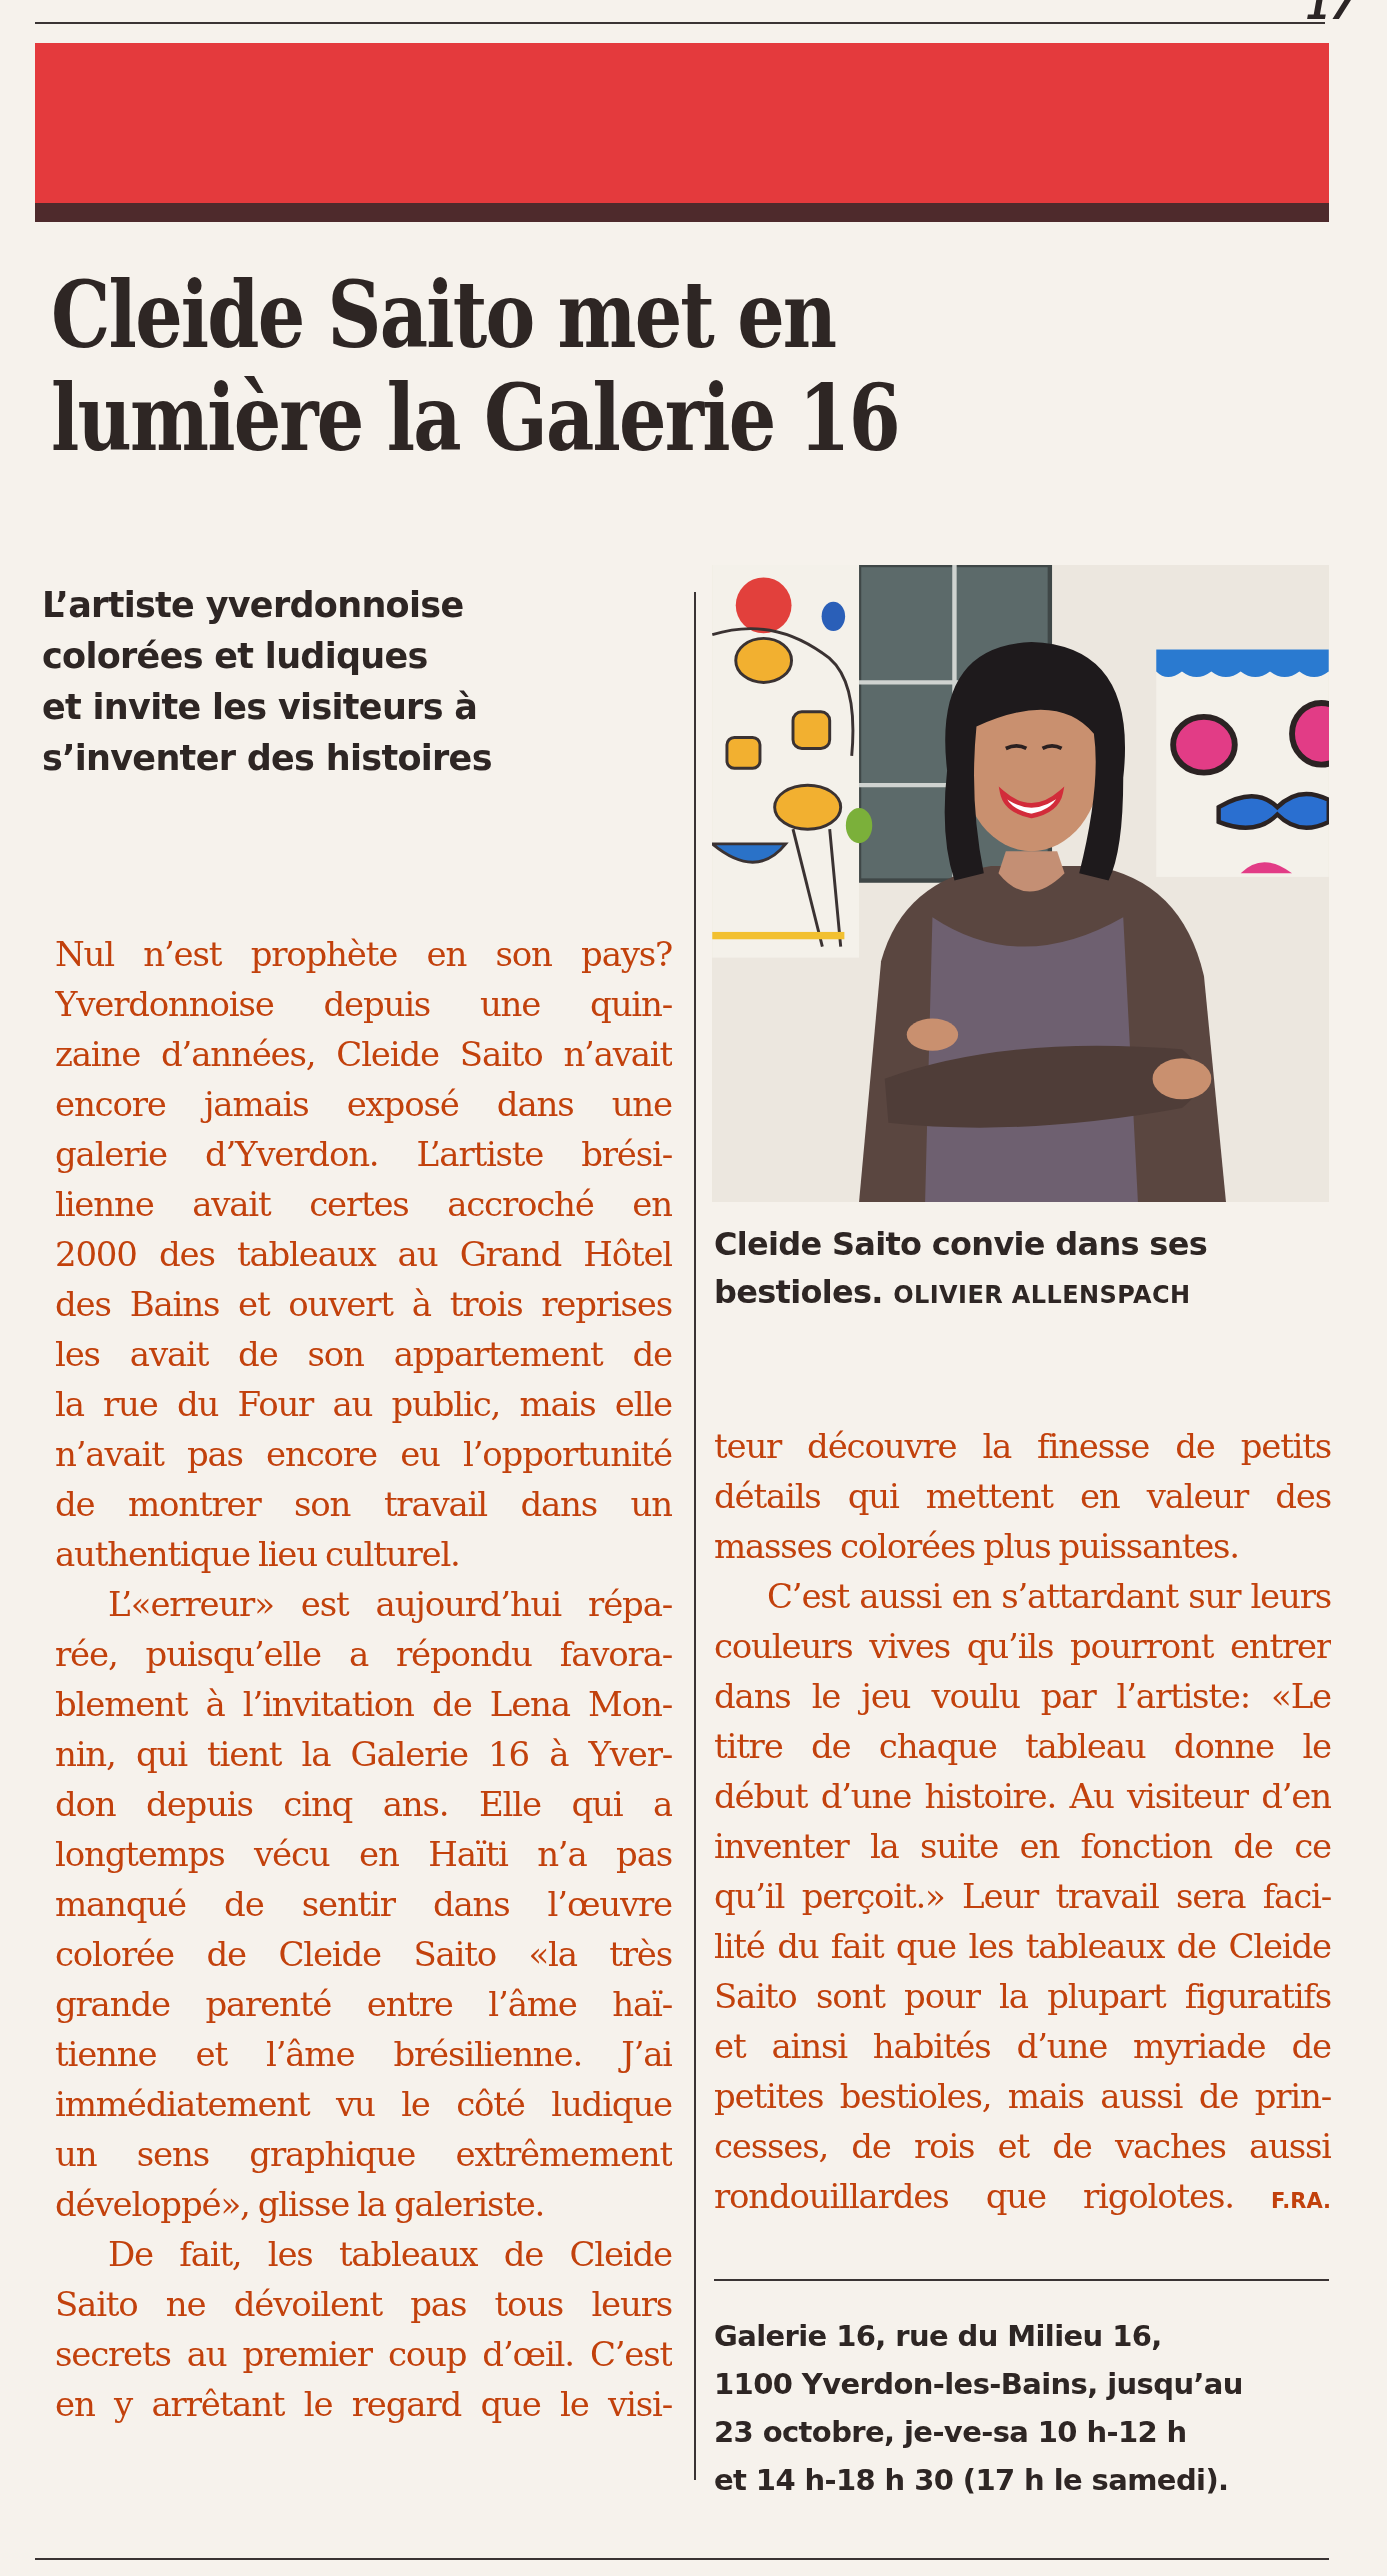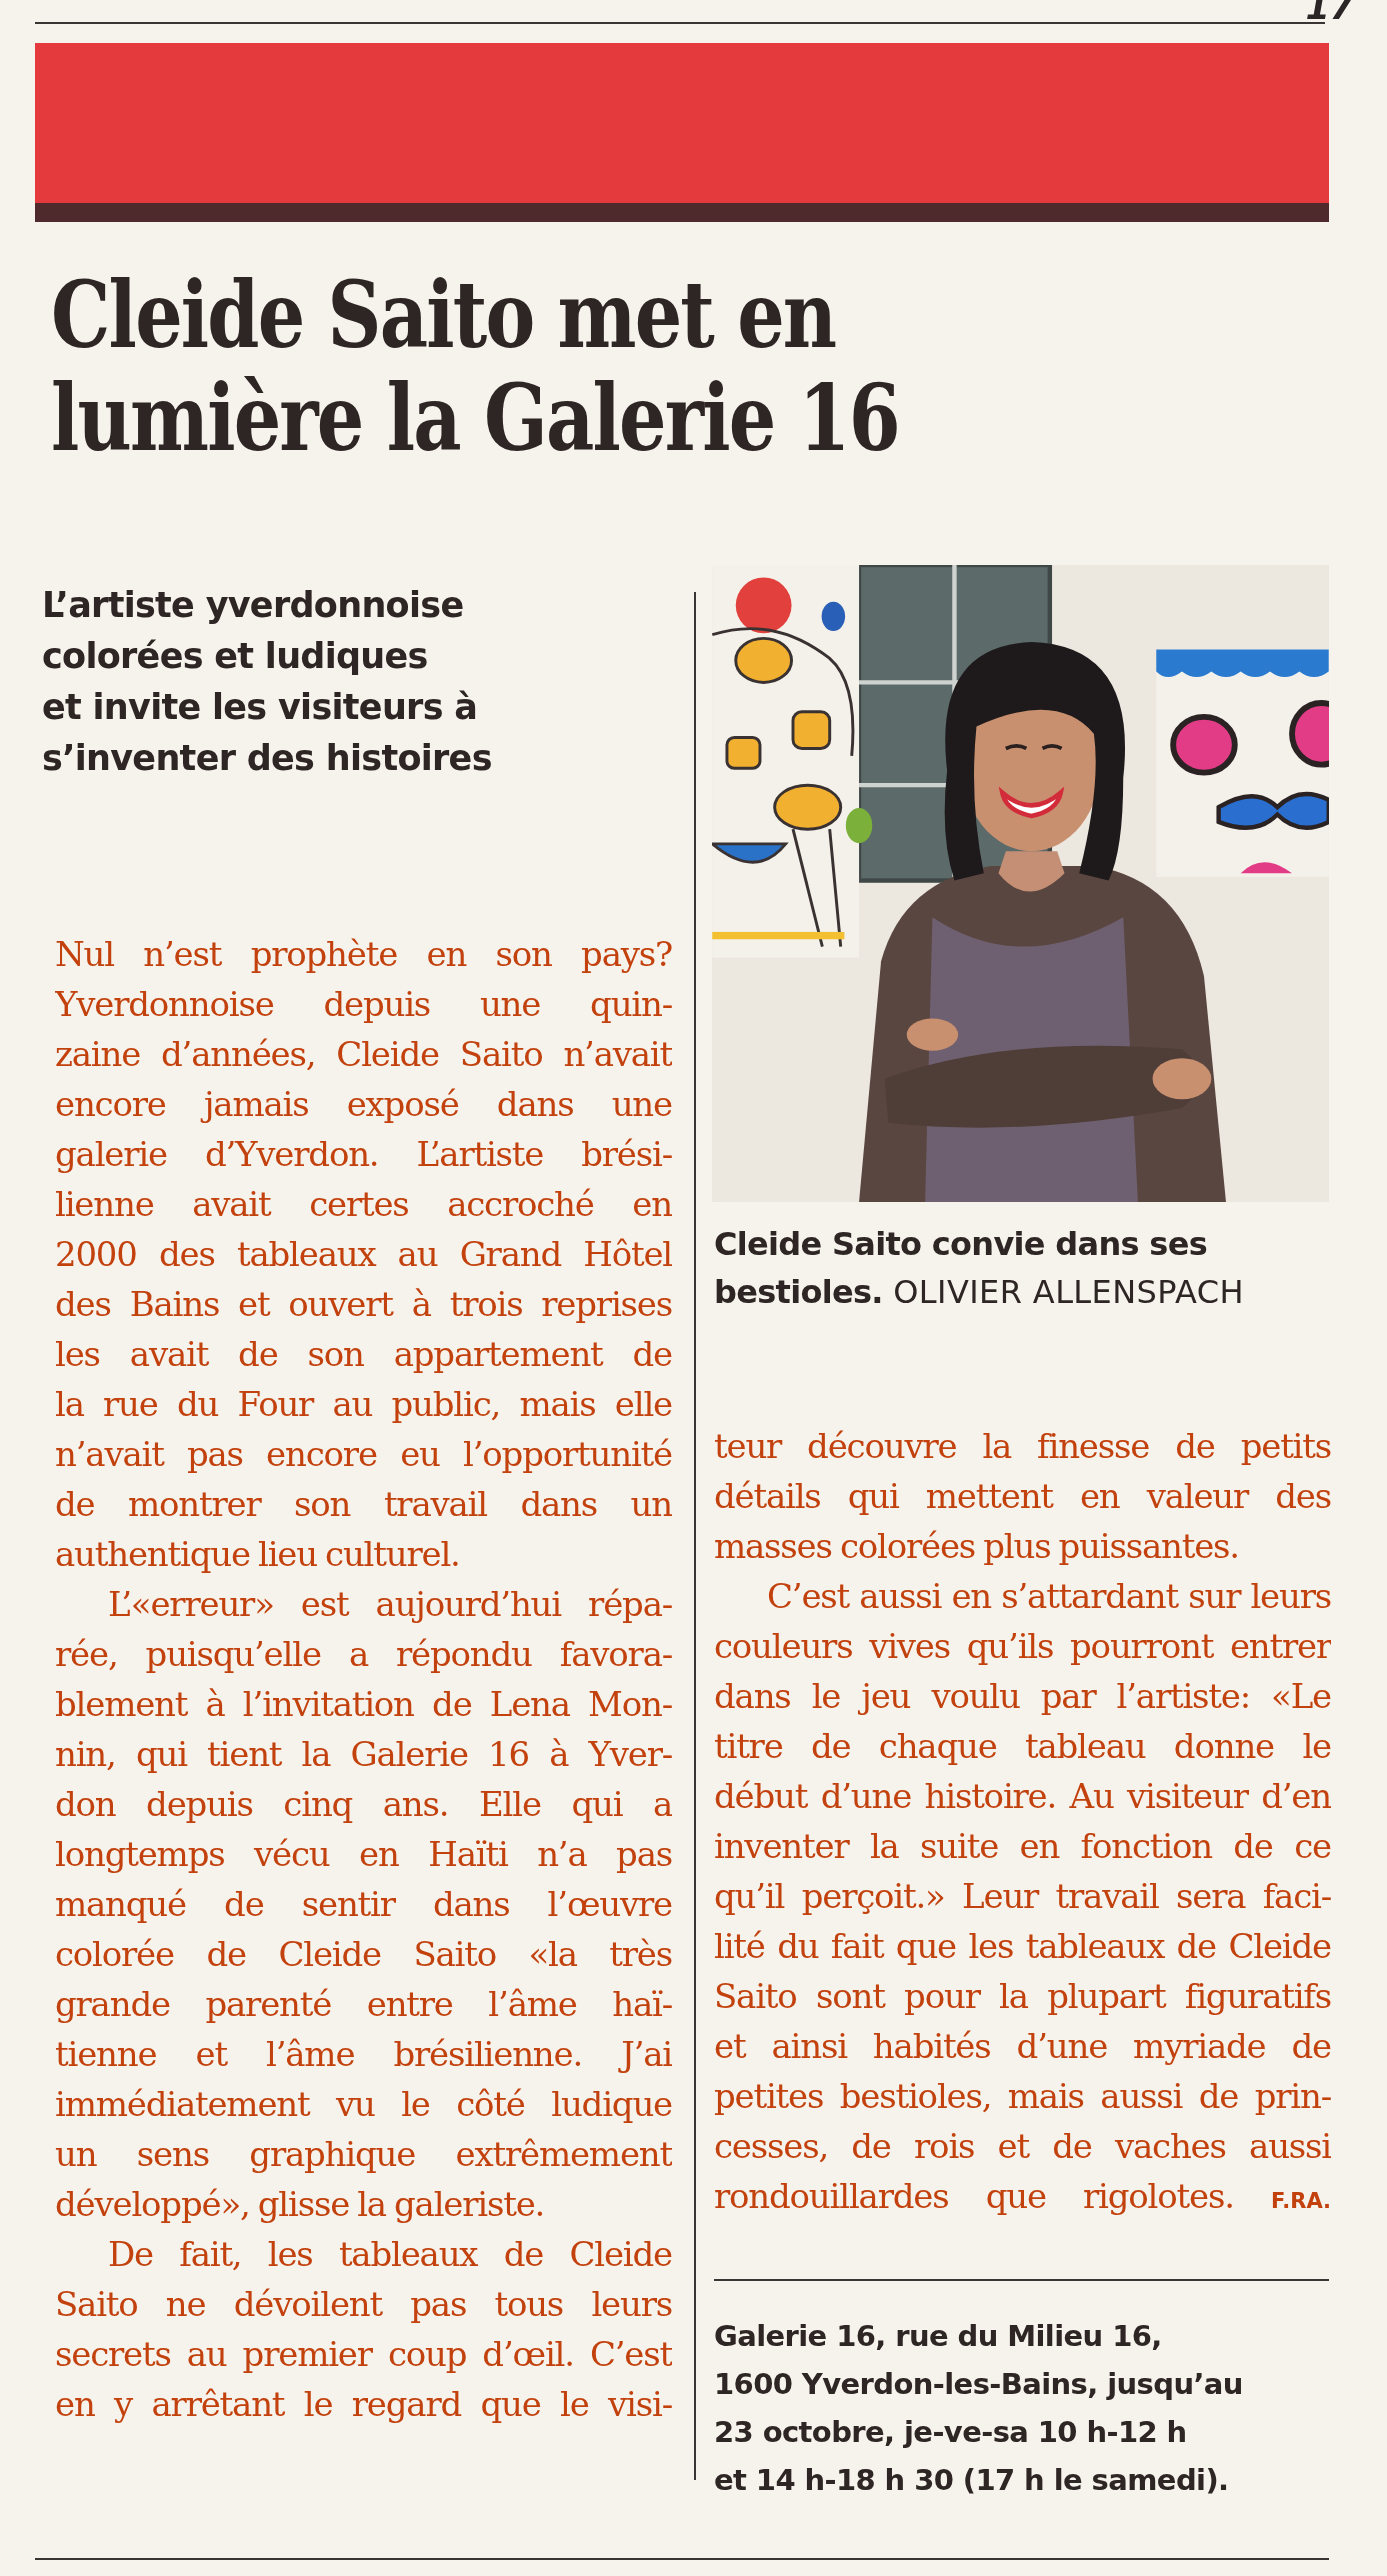--- a/index.html
+++ b/index.html
@@ -56,21 +56,21 @@
   .photo {
     position: absolute; left: 712px; top: 565px; width: 617px; height: 637px;
     overflow: hidden; background: #ece7df;
   }
   .caption {
     position: absolute; left: 714px; top: 1220px; width: 631px;
     font-family: "DejaVu Sans", sans-serif; font-weight: bold;
     font-size: 32px; line-height: 48px; color: #2e2624; letter-spacing: -0.7px;
   }
   .caption .line { display: block; white-space: nowrap; }
-  .credit { font-weight: normal; font-size: 32px; letter-spacing: 0.4px; }
+  .credit { font-weight: bold; font-size: 24px; letter-spacing: 0.4px; }
   .info-rule {
     position: absolute; left: 714px; top: 2279px; width: 615px; height: 2.2px; background: #3a3434;
   }
   .info-box {
     position: absolute; left: 714px; top: 2312px; width: 617px;
     font-family: "DejaVu Sans", sans-serif; font-size: 29px; line-height: 48px; color: #2e2624;
     letter-spacing: -0.6px;
   }
   .info-box .line { display: block; white-space: nowrap; font-weight: bold; }
   .bottom-rule {
@@ -199,19 +199,19 @@
     <span class="line">Saito sont pour la plupart figuratifs</span>
     <span class="line">et ainsi habités d’une myriade de</span>
     <span class="line">petites bestioles, mais aussi de prin-</span>
     <span class="line">cesses, de rois et de vaches aussi</span>
     <span class="line" style="text-align: justify; text-align-last: justify;"><span>rondouillardes que rigolotes.</span> <span class="signature">F.RA.</span></span>
   </div>
 
 <div class="info-rule"></div>
 <div class="info-box">
   <span class="line">Galerie 16, rue du Milieu 16,</span>
-  <span class="line">1600 Yverdon-les-Bains, jusqu’au</span>
+  <span class="line">1100 Yverdon-les-Bains, jusqu’au</span>
   <span class="line">23 octobre, je-ve-sa 10 h-12 h</span>
   <span class="line">et 14 h-18 h 30 (17 h le samedi).</span>
 </div>
 
 <div class="bottom-rule"></div>
 
 
 </body></html>

